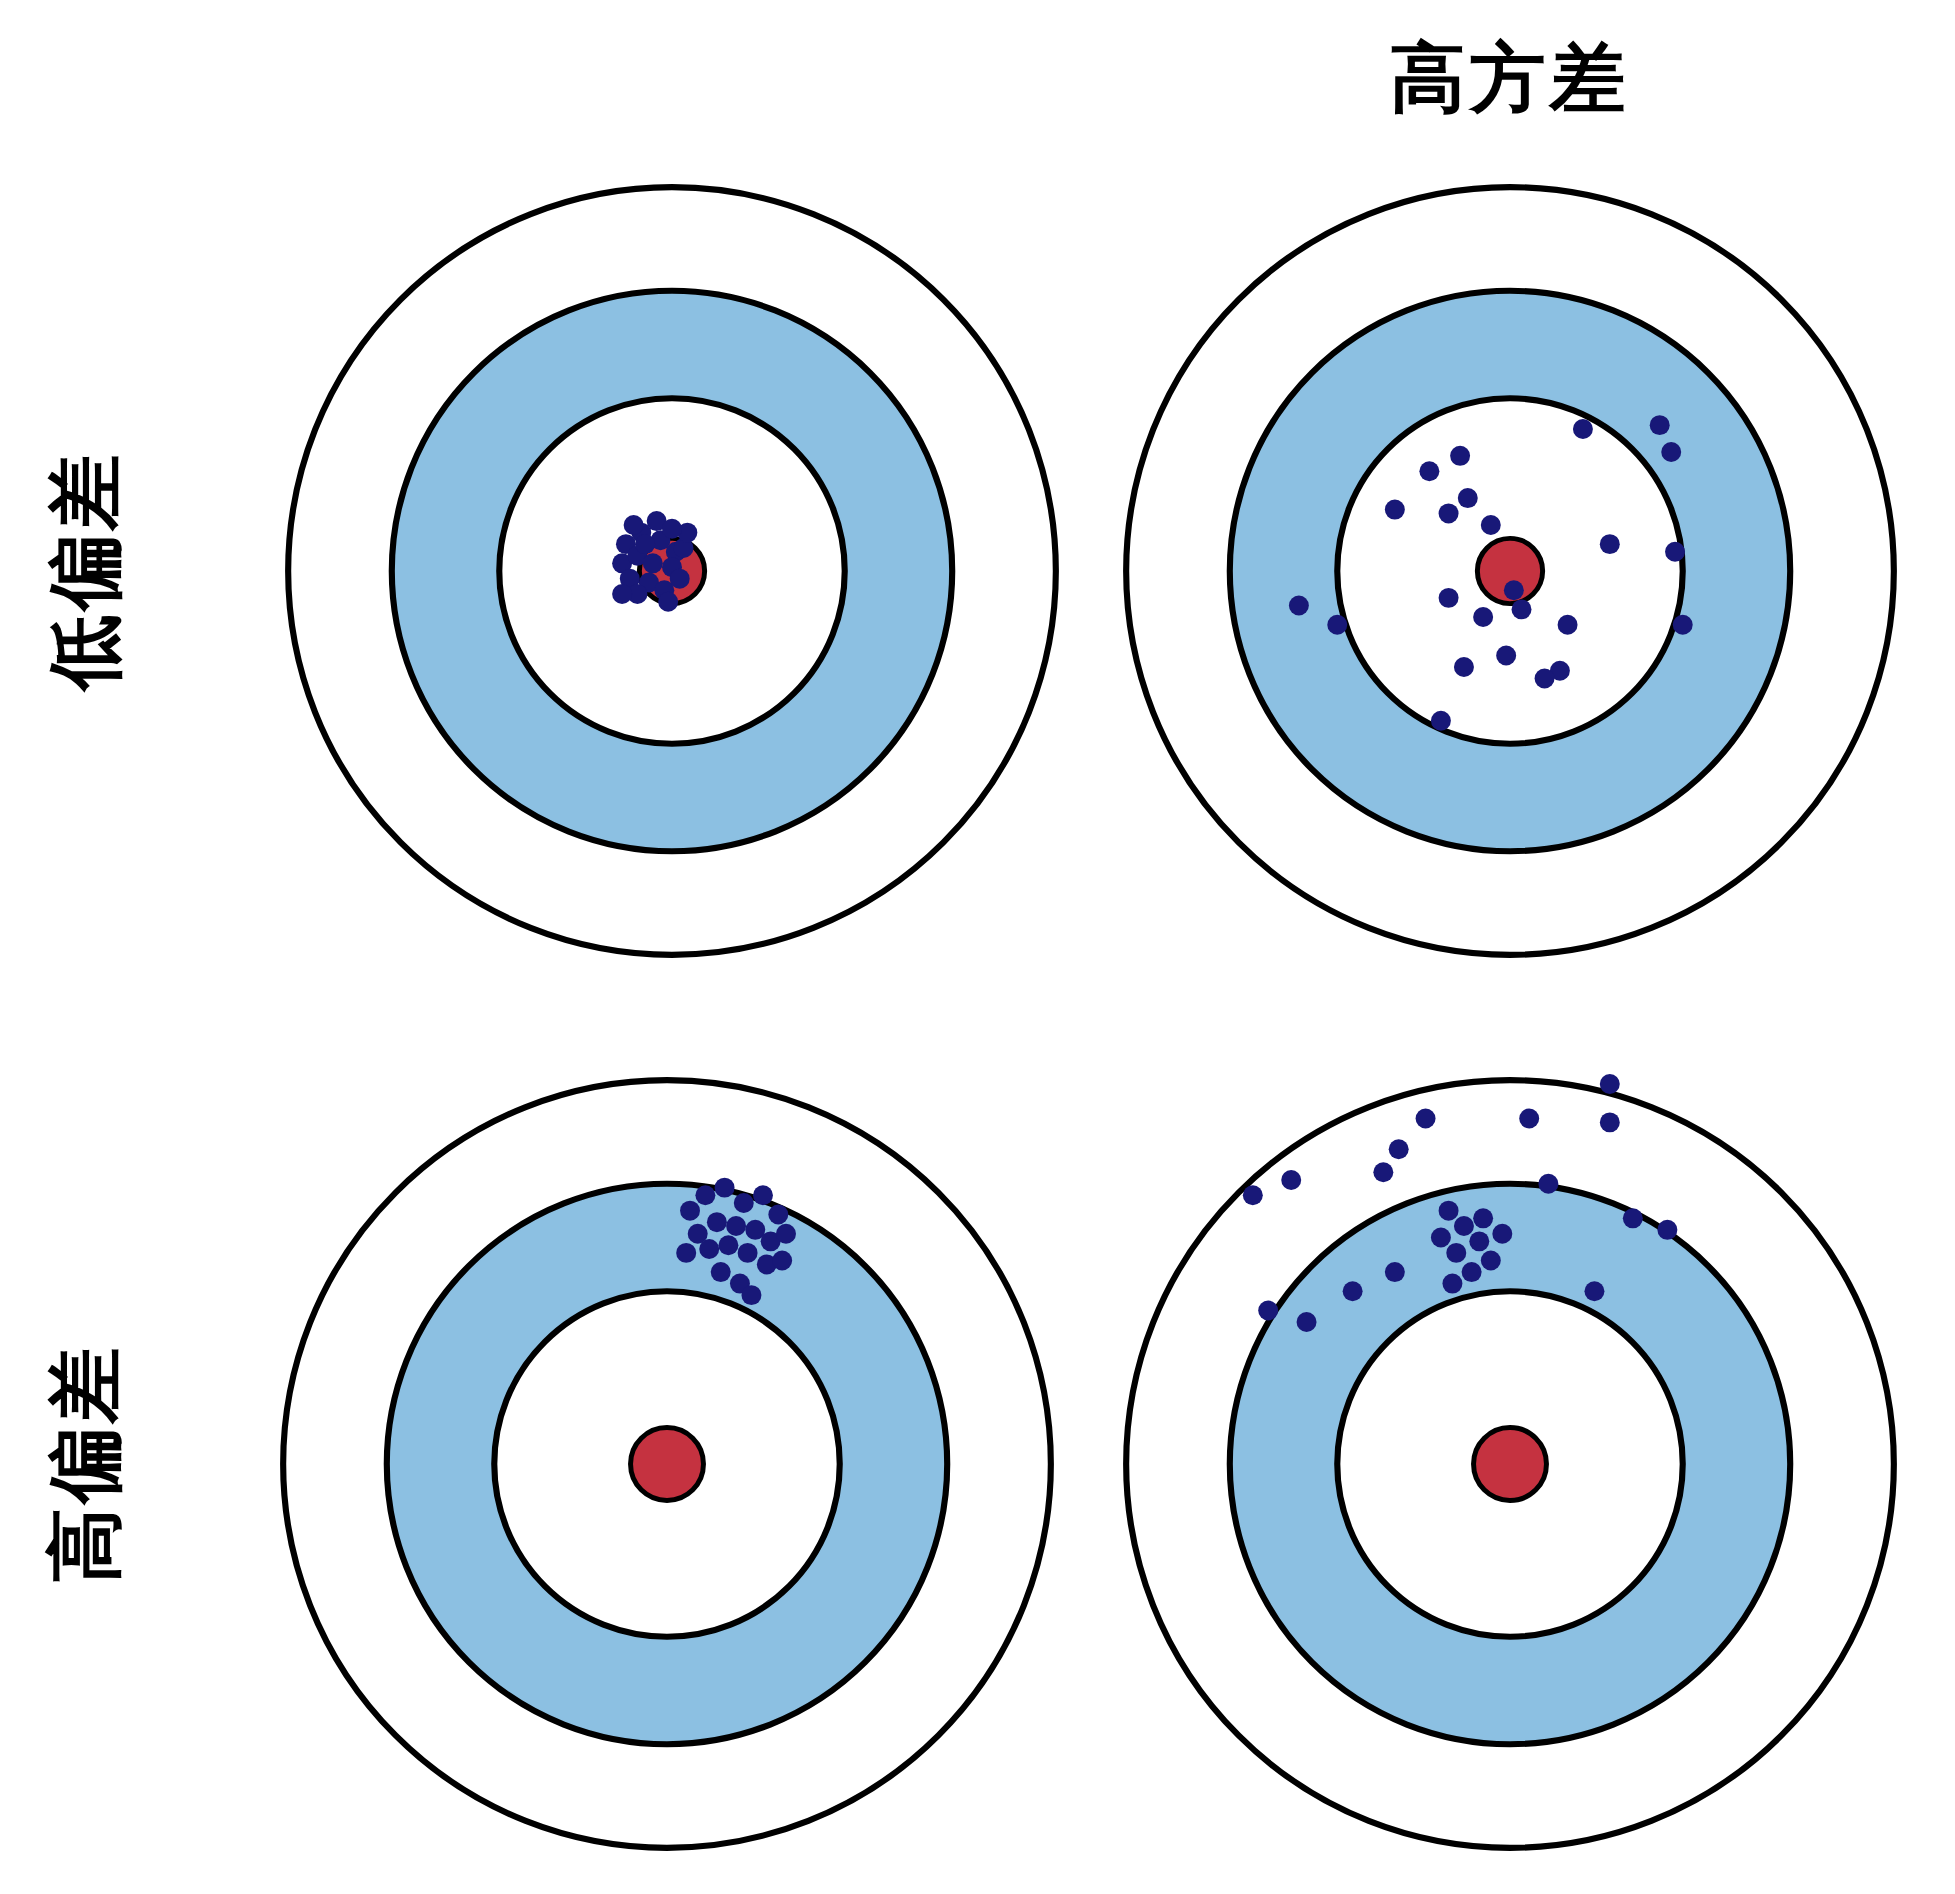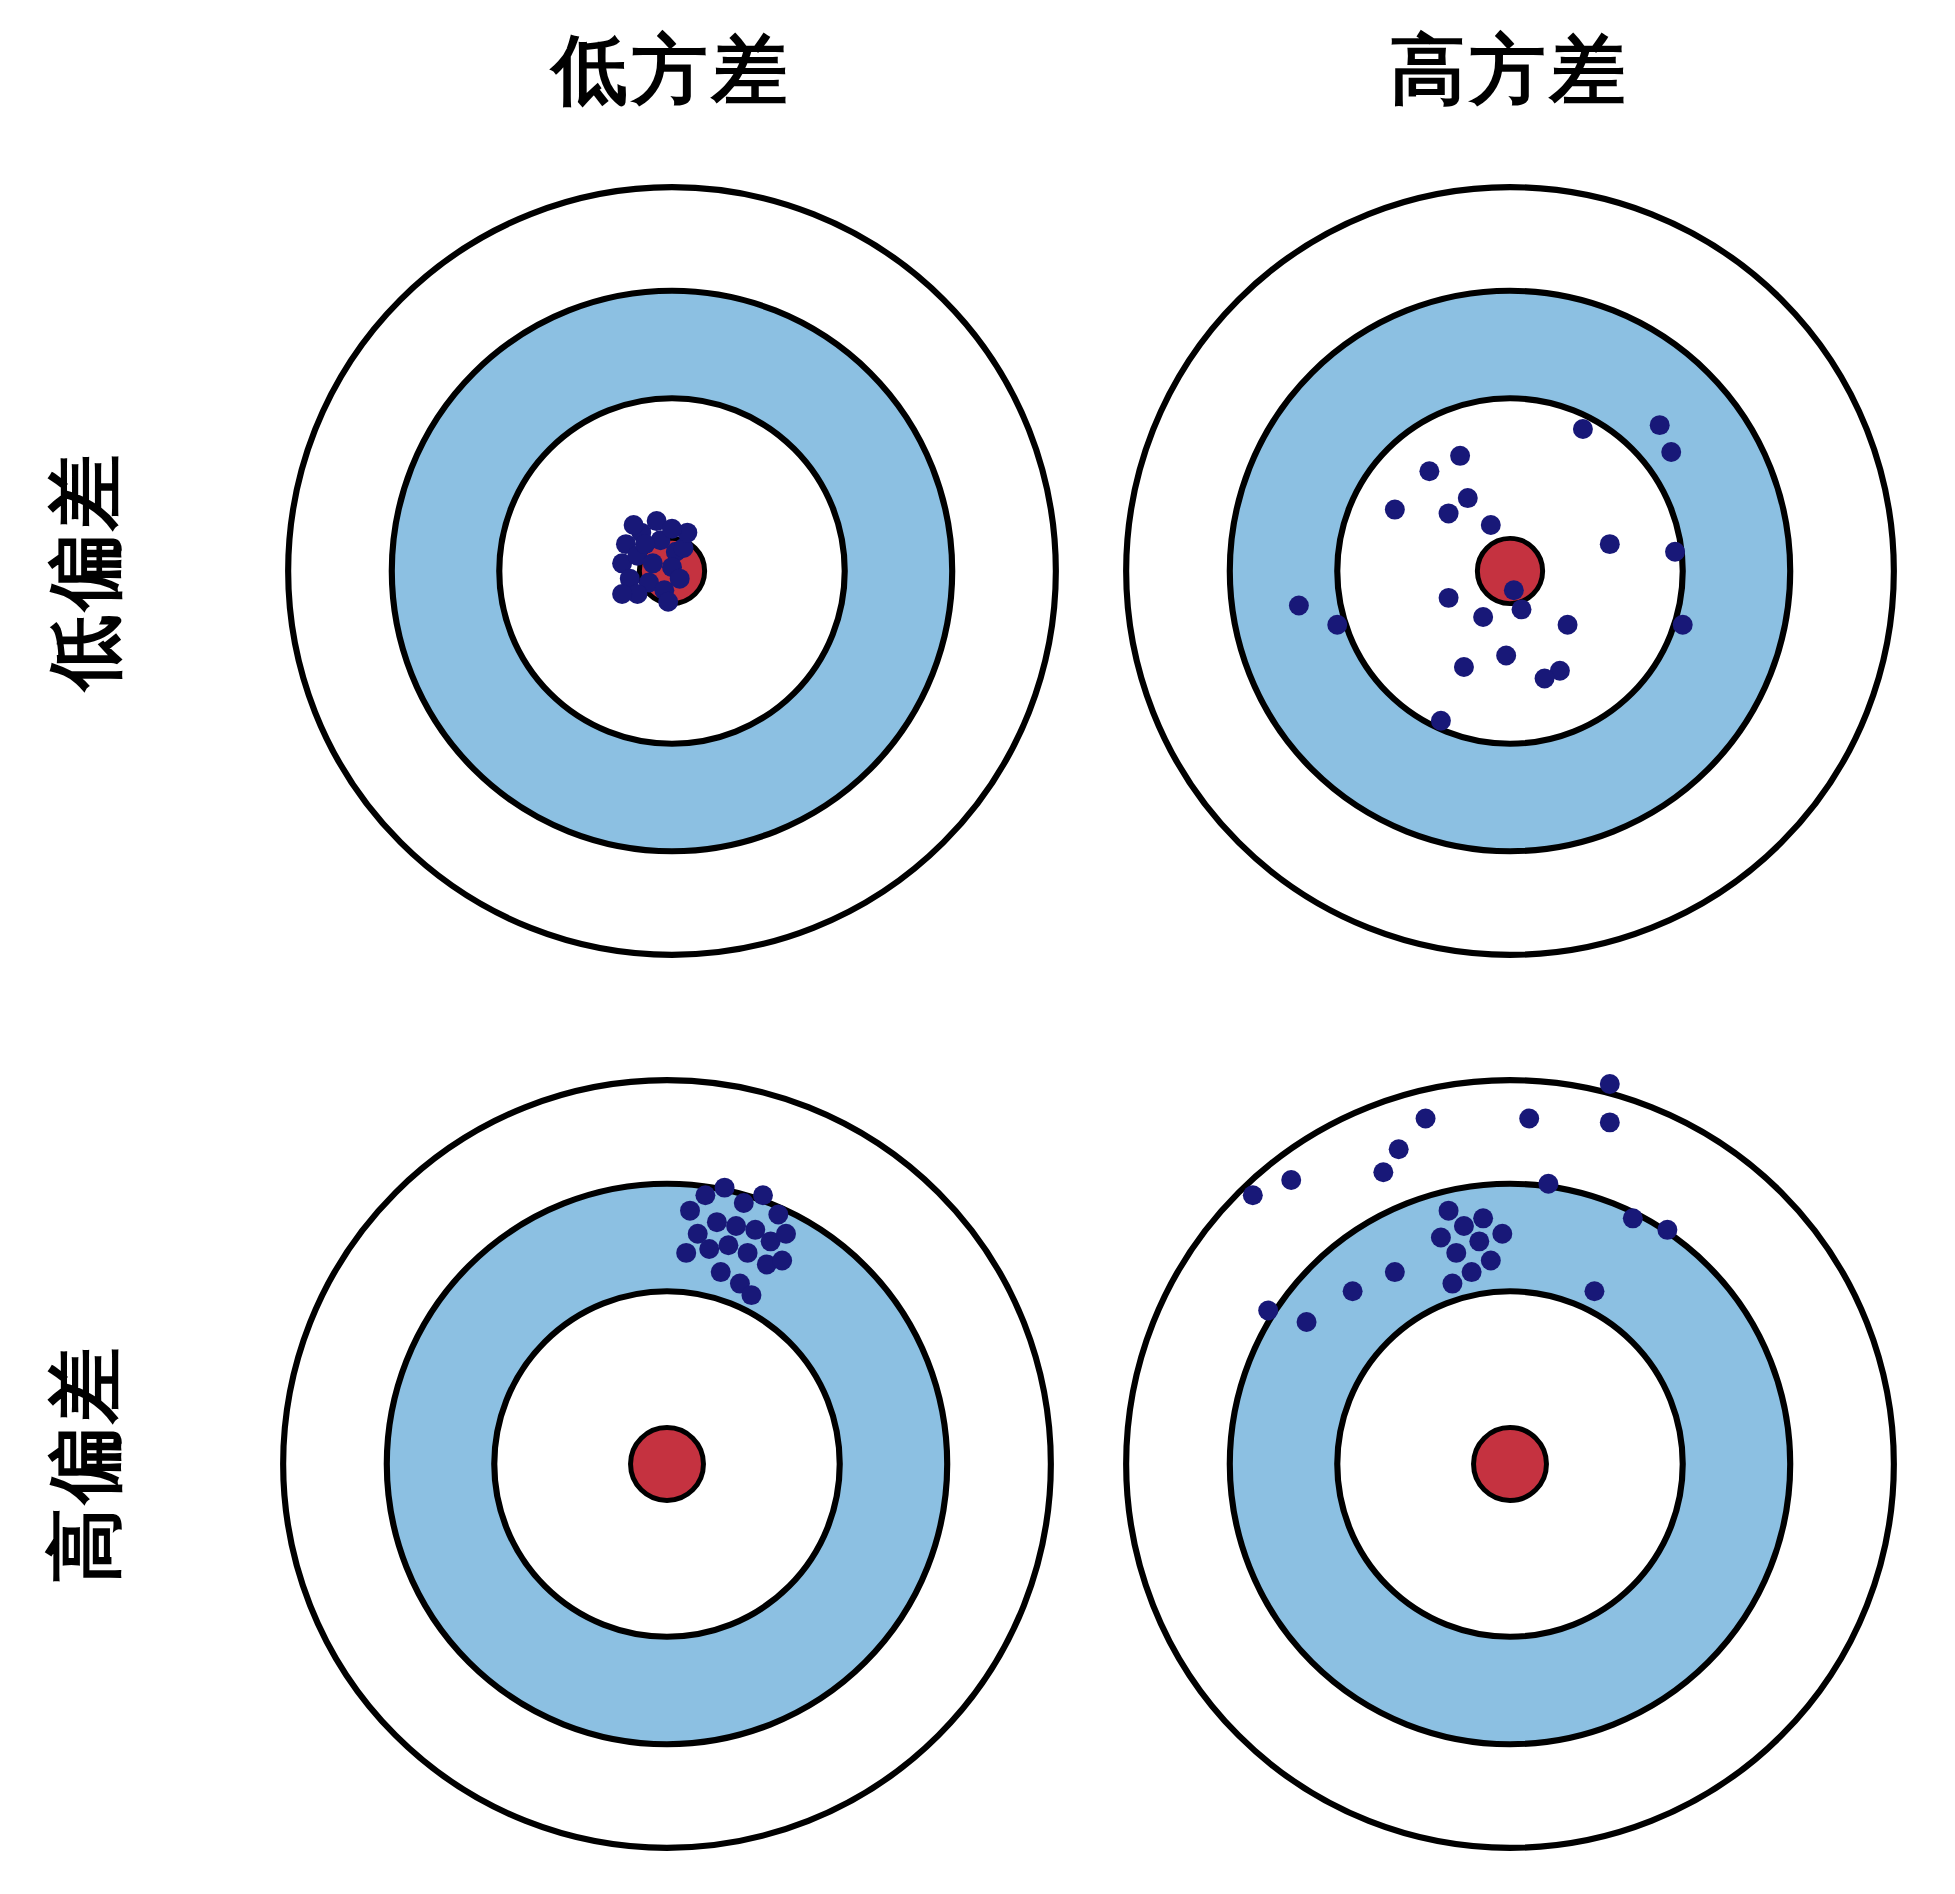--- a/index.html
+++ b/index.html
@@ -15,21 +15,21 @@
     position:absolute;
     top:20px;
     width:767px;
     text-align:center;
     font-size:76px;
     font-weight:700;
     color:#000;
     letter-spacing:4px;
   }
   #col-header-left{left:288px;}
-  #col-header-right{left:1126px;}
+  #col-header-right{left:1126px;margin-top:8px;}
   .row-header{
     position:absolute;
     left:10px;
     width:151px;
     height:767px;
     display:flex;
     align-items:center;
     justify-content:center;
   }
   #row-header-top{top:187px;}
@@ -56,21 +56,20 @@
   .outer-ring {fill:#ffffff; stroke:var(--stroke,#000); stroke-width:0.016;}
   .blue-ring  {fill:var(--ring,#8cc0e2); stroke:var(--stroke,#000); stroke-width:0.016;}
   .inner-ring {fill:#ffffff; stroke:var(--stroke,#000); stroke-width:0.016;}
   .bullseye   {fill:var(--bull,#c53240); stroke:var(--stroke,#000); stroke-width:0.013;}
 </style>
 </head>
 <body>
 
 <div id="stage">
 
-  <div class="col-header" id="col-header-left">低方差</div>
 
   <div class="col-header" id="col-header-right">高方差</div>
 
   <div class="row-header" id="row-header-top">
     <span>低偏差</span>
   </div>
 
   <div class="row-header" id="row-header-bottom">
     <span>高偏差</span>
   </div>

